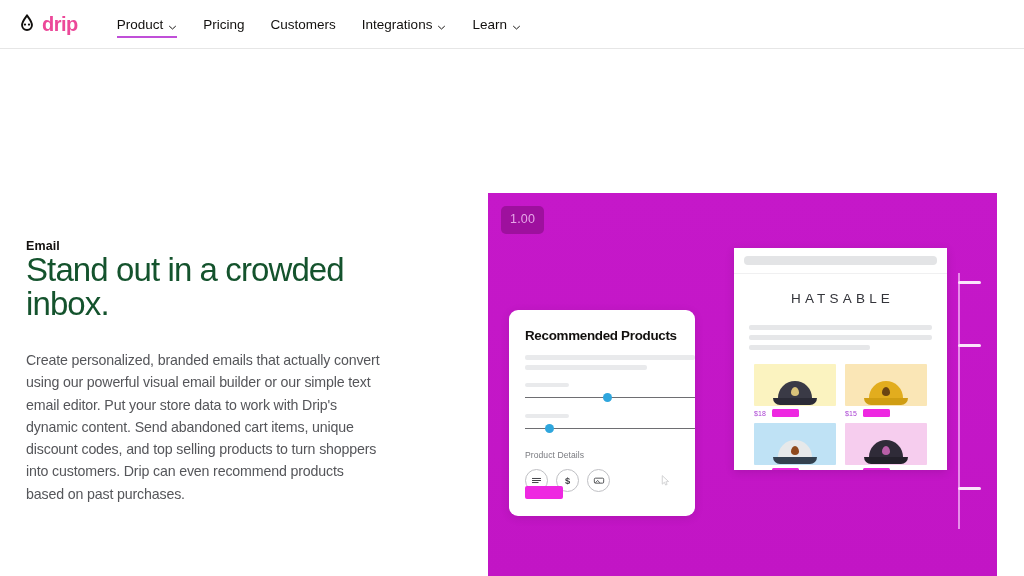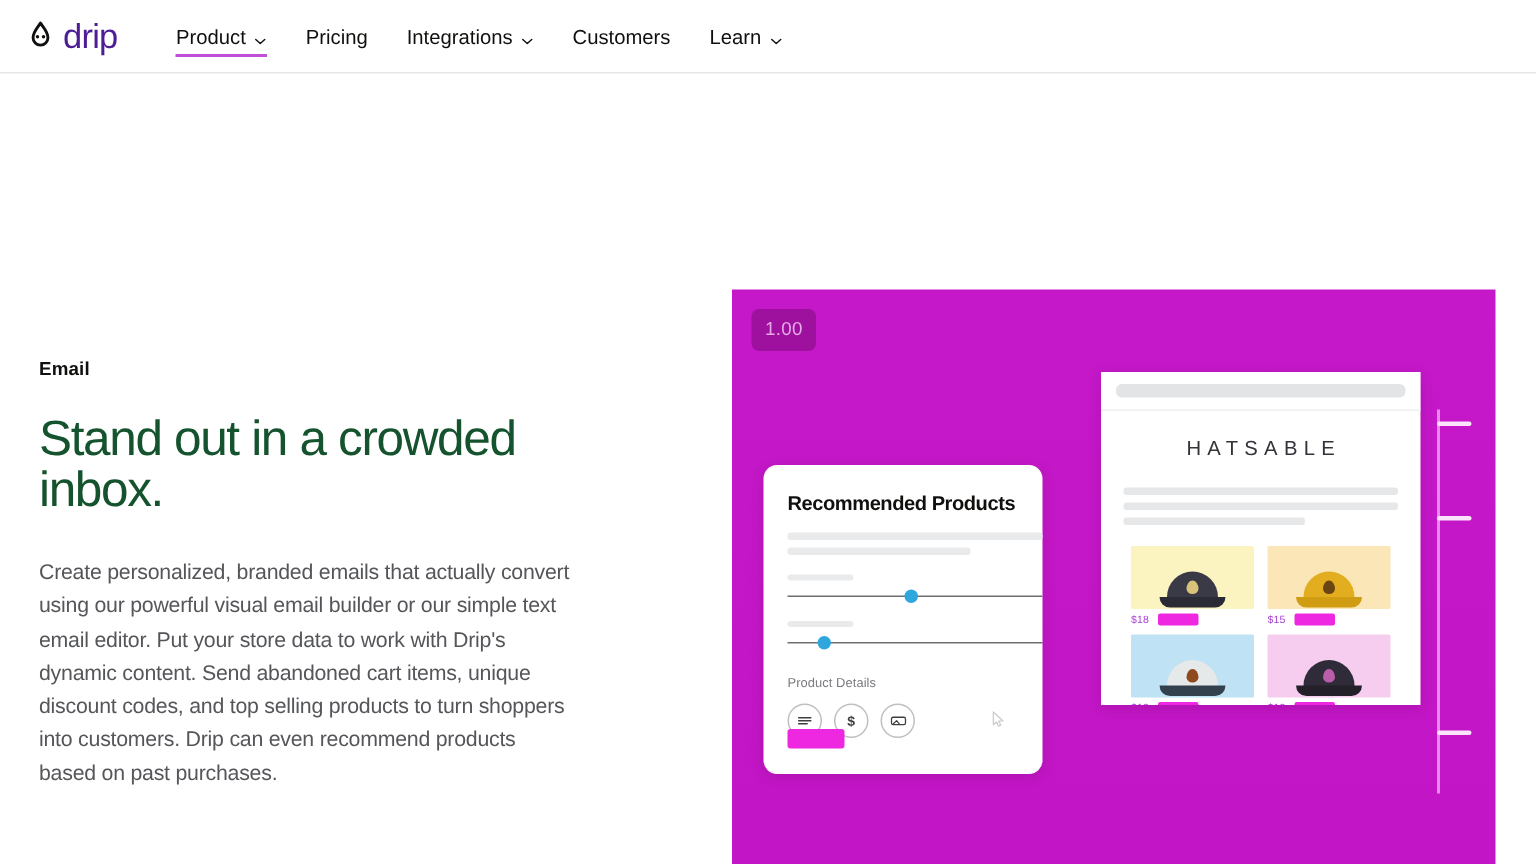--- a/index.html
+++ b/index.html
@@ -26,25 +26,25 @@
 
   .brand {
     display: flex;
     align-items: center;
     margin-left: 16px;
     gap: 4px;
     cursor: pointer;
   }
   .brand-mark { width: 22px; height: 22px; display: block; }
   .brand-word {
-    font-size: 23px;
+    font-size: 20px;
     line-height: 27px;
-    font-weight: 400;
+    font-weight: 700;
     letter-spacing: -0.5px;
-    color: #4c1d95;
+    color: #ec4899;
   }
 
   .nav {
     display: flex;
     align-items: center;
     margin-left: 26px;
     gap: 0px;
     height: 49px;
   }
   .nav-item {
@@ -127,21 +127,20 @@
     position: absolute;
     left: 26px;
     top: 190px;
     width: 380px;
   }
   .eyebrow {
     font-size: 12.5px;
     font-weight: 700;
     color: #12100e;
     letter-spacing: 0.1px;
-    margin-bottom: 22px;
   }
   .headline {
     font-size: 33px;
     line-height: 34px;
     font-weight: 400;
     letter-spacing: -0.9px;
     color: #14532d;
     margin-bottom: 28px;
   }
   .body-copy {
@@ -407,29 +406,29 @@
         <svg viewBox="0 0 12 12" width="9" height="9">
             <path d="M2 4.4 L6 8 L10 4.4" fill="none" stroke="#12100e" stroke-width="1.3" stroke-linecap="round" stroke-linejoin="round"></path>
           </svg>
       </span>
       <span class="nav-underline"></span>
     </div>
     <div class="nav-item">
       <span>Pricing</span>
     </div>
     <div class="nav-item">
+      <span>Customers</span>
+    </div>
+    <div class="nav-item">
       <span>Integrations</span>
       <span class="caret">
         <svg viewBox="0 0 12 12" width="9" height="9">
             <path d="M2 4.4 L6 8 L10 4.4" fill="none" stroke="#12100e" stroke-width="1.3" stroke-linecap="round" stroke-linejoin="round"></path>
           </svg>
       </span>
-    </div>
-    <div class="nav-item">
-      <span>Customers</span>
     </div>
     <div class="nav-item">
       <span>Learn</span>
       <span class="caret">
         <svg viewBox="0 0 12 12" width="9" height="9">
             <path d="M2 4.4 L6 8 L10 4.4" fill="none" stroke="#12100e" stroke-width="1.3" stroke-linecap="round" stroke-linejoin="round"></path>
           </svg>
       </span>
     </div>
   </nav>

